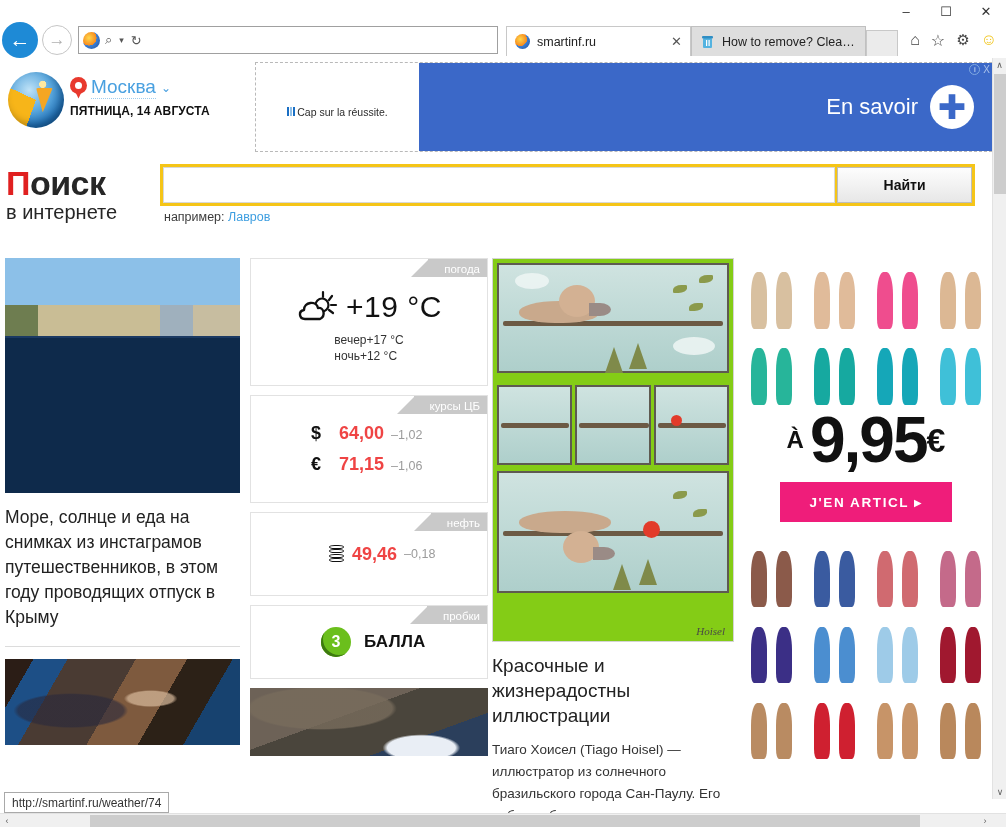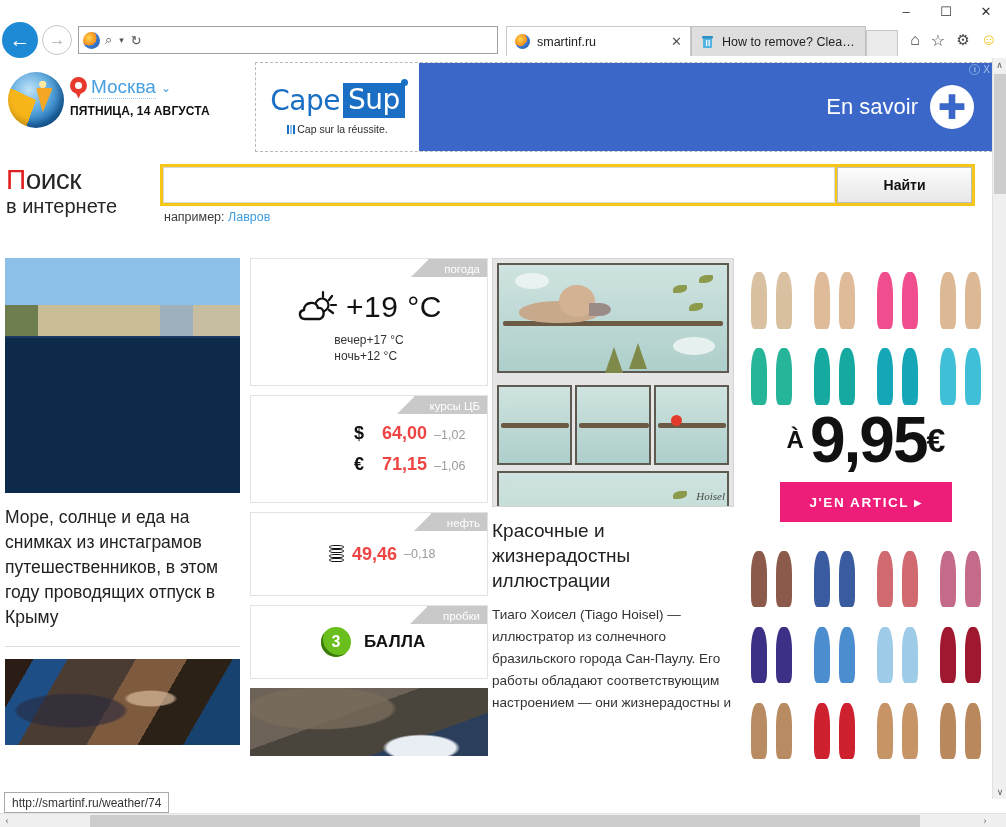--- a/index.html
+++ b/index.html
@@ -153,21 +153,21 @@
   .adclose { position: absolute; right: 2px; top: 1px; display: flex; gap: 3px; align-items:center;}
   .adclose span { font-size: 10px; color: #a8c0ea; }
   .adclose .ai { border:1px solid #7fa8e0; border-radius:50%; width:11px; height:11px; display:flex;
     align-items:center; justify-content:center; font-size:8px; color:#cfe0f7; }
 
   
   .search-row { position: relative; height: 80px; }
   .poisk {
     position: absolute; left: 6px; top: 8px; line-height: 1;
   }
-  .poisk .big { font-size: 28px; color: #262626; font-weight: 400; letter-spacing:-.5px;}
+  .poisk .big { font-size: 34px; color: #262626; font-weight: 700; letter-spacing:-.5px;}
   .poisk .big .p { color: #e02020; }
   .poisk .sub { font-size: 20px; color: #262626; margin-top: 2px; }
   .searchbox {
     position: absolute; left: 160px; top: 6px; width: 815px; height: 42px;
     border: 3px solid #f5c518; background: #f5c518; display: flex; align-items: center;
   }
   .searchinput {
     flex: 1; height: 100%; border: 1px solid #d8d8d8; background: #fff;
     font-size: 15px; padding: 0 8px; outline: none;
     font-family: "Liberation Sans", sans-serif;
@@ -233,21 +233,21 @@
   }
   .wtab::before{
     content:""; position:absolute; left:-17px; top:0; width:0; height:0;
     border-style:solid; border-width:0 0 18px 18px; border-color: transparent transparent #c9c9c9 transparent;
   }
   .w-weather { height: 128px; display:flex; flex-direction: column; align-items:center; justify-content:center;}
   .w-temp { display: flex; align-items: center; margin-top: 10px; }
   .w-ico-sun { position: relative; width: 46px; height: 34px; margin-right: 4px;}
   .w-temp-val { font-size: 30px; color: #111; letter-spacing: .5px;}
   .w-sub { font-size: 12px; color: #333; line-height: 16px; margin-top: 8px; text-align:left; }
-  .w-rates { height: 108px; display:flex; flex-direction:column; justify-content:center; padding-left:103px; gap:10px;}
+  .w-rates { height: 108px; display:flex; flex-direction:column; justify-content:center; padding-left:60px; gap:10px;}
   .rate-row { display:flex; align-items:baseline; }
   .rate-sym { font-size: 18px; font-weight:bold; color:#111; width: 28px;}
   .rate-val { font-size: 18px; font-weight:bold; color:#ef4444; }
   .rate-dlt { font-size: 12.5px; color:#9b9b9b; margin-left:7px;}
   .w-oil { height: 84px; display:flex; align-items:center; padding-left:78px;}
   .oil-ico { width:15px; height:19px; margin-right:8px; position:relative; flex:none;}
   .oil-ico i{ position:absolute; left:0; width:15px; height:4.4px; border:1.4px solid #111; border-radius:50%/60%; background:#fff;}
   .w-traffic { height: 74px; display:flex; align-items:center; padding-left:70px;}
   .badge-green {
     width: 30px; height:30px; border-radius:50%; background:#6bbf1c;
@@ -263,22 +263,22 @@
   }
   .photo-bottom-mid::after{
     content:""; position:absolute; inset:0;
     background: radial-gradient(ellipse at 72% 88%, #e9eef5 0 14%, rgba(0,0,0,0) 16%),
                 radial-gradient(ellipse at 30% 30%, rgba(120,108,92,.8) 0 30%, rgba(0,0,0,0) 32%);
   }
 
   
   .col-article { position: absolute; left: 492px; top: 0; width: 243px; }
   .illus {
-    width: 242px; height: 249px; border: 1px solid #d4d4d4; overflow: hidden;
-    position: relative; background: #e5e5e5;
+    width: 242px; height: 384px; border: 1px solid #d4d4d4; overflow: hidden;
+    position: relative; background: #84cc16;
   }
   .ipanel { position:absolute; background: linear-gradient(#cfe3e0, #aecfcb); border: 2px solid #5e5a51;}
   .ibranch{ position:absolute; height:5px; background:#6c5a44; border-radius:2px;}
   .ileaf{ position:absolute; width:14px; height:8px; background:#8b9a4b; border-radius: 60% 10% 60% 10%; }
   .icloud{ position:absolute; background:#eef6f5; border-radius:50%; opacity:.85;}
   .itree{ position:absolute; width:0;height:0;border-left:9px solid transparent;border-right:9px solid transparent;border-bottom:26px solid #7f8a4a;}
   .icreature{ position:absolute; background:#c9a98c; border-radius:50% 50% 45% 45%;}
   .ibird-head{ position:absolute; width:36px;height:32px;background:#d3b193;border-radius:50%;}
   .ibeak{ position:absolute; width:22px;height:13px;background:#9a8b86;border-radius:0 50% 50% 0;}
   .iapple{ position:absolute; width:17px;height:17px;border-radius:50%;background:#e23b2a;}
@@ -409,24 +409,20 @@
               <i></i>
             </span>
           <span class="city">Москва</span>
           <span class="caret">⌄</span>
         </div>
         <div class="datetext">ПЯТНИЦА, 14 АВГУСТА</div>
       </div>
 
       <div class="topad">
         <div class="capesup">
-          <div class="cs-logo">
-            <span class="cs-cape">Cape</span>
-            <span class="cs-sup">Sup</span>
-          </div>
           <div class="cs-tag">
             <span class="cs-bars">
                 <b></b>
                 <b></b>
                 <b></b>
               </span>
             <span>Cap sur la réussite.</span>
           </div>
         </div>
         <div class="adbody">

